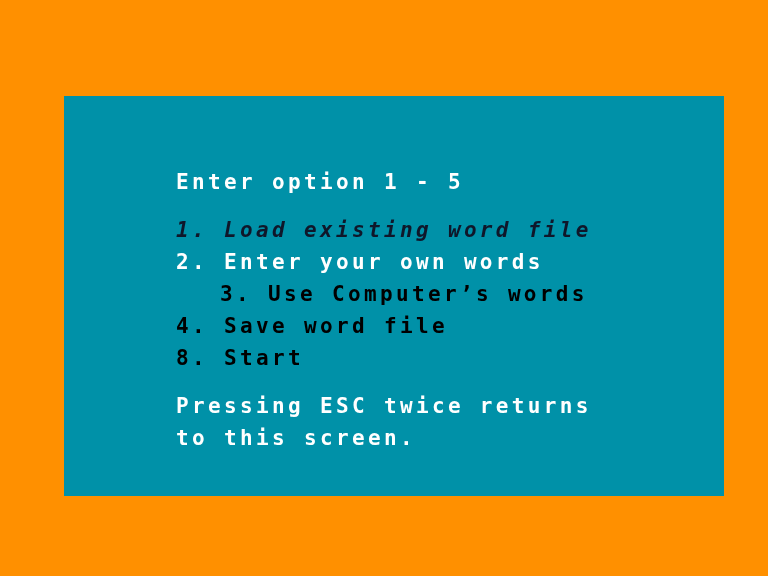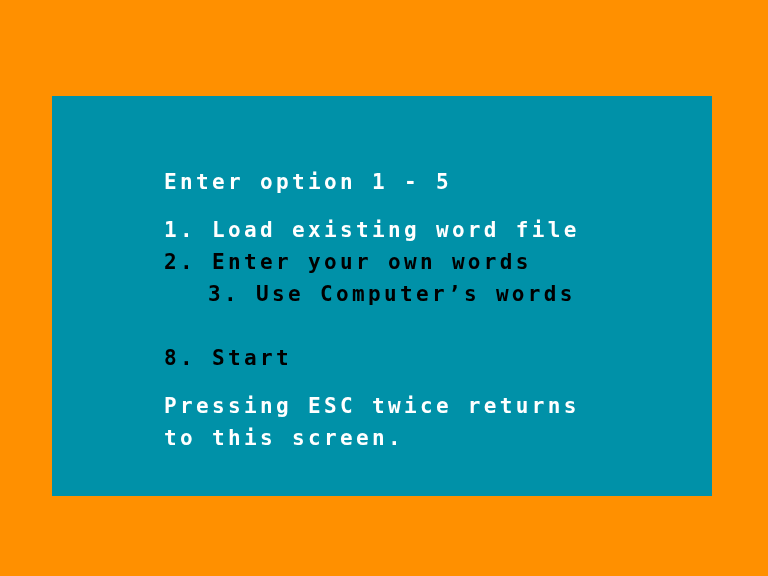--- a/index.html
+++ b/index.html
@@ -14,21 +14,21 @@
     width: 768px;
     height: 576px;
     overflow: hidden;
     font-family: "DejaVu Sans Mono", "Liberation Mono", monospace;
     -webkit-font-smoothing: none;
     font-smooth: never;
   }
 
   .panel {
     position: absolute;
-    left: 52px;
+    left: 64px;
     top: 96px;
     width: 660px;
     height: 400px;
   }
 
   
   .text-layer {
     position: absolute;
     left: 112px;
     top: 0;
@@ -64,26 +64,27 @@
 <body>
 
 <div class="screen" style="background: rgb(255, 144, 0); width: 768px; height: 576px;">
 
   <div class="panel" style="background: rgb(0, 145, 168);">
 
     <div class="text-layer">
 
       <div class="line white row-header" style="color: rgb(255, 255, 255);">Enter option 1 - 5</div>
 
-      <div class="line black row-i1" style="color: #ffffff;">1. Load existing word file</div>
+      <div class="line black row-i1" style="color: #0f172a; font-style: italic;">1. Load existing word file</div>
 
-      <div class="line black row-i2" style="color: #000000;">2. Enter your own words</div>
+      <div class="line black row-i2" style="color: #ffffff;">2. Enter your own words</div>
 
       <div class="line black row-i3" style="color: rgb(0, 0, 0);">3. Use Computer’s words</div>
 
+      <div class="line black row-i4" style="color: rgb(0, 0, 0);">4. Save word file</div>
 
       <div class="line black row-i5" style="color: rgb(0, 0, 0);">8. Start</div>
 
       <div class="line white row-f2" style="color: rgb(255, 255, 255);">to this screen.</div>
 
       <div class="line white row-f1" style="color: rgb(255, 255, 255);">Pressing ESC twice returns</div>
 
     </div>
   </div>
 </div>

